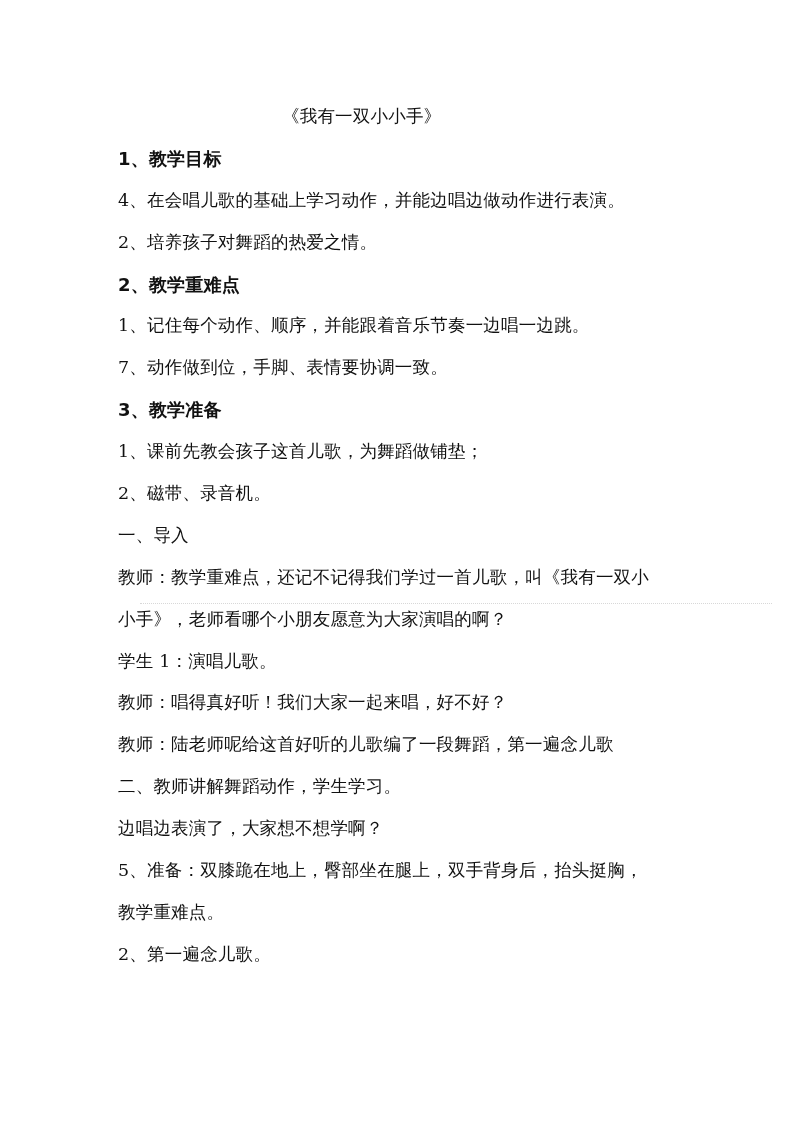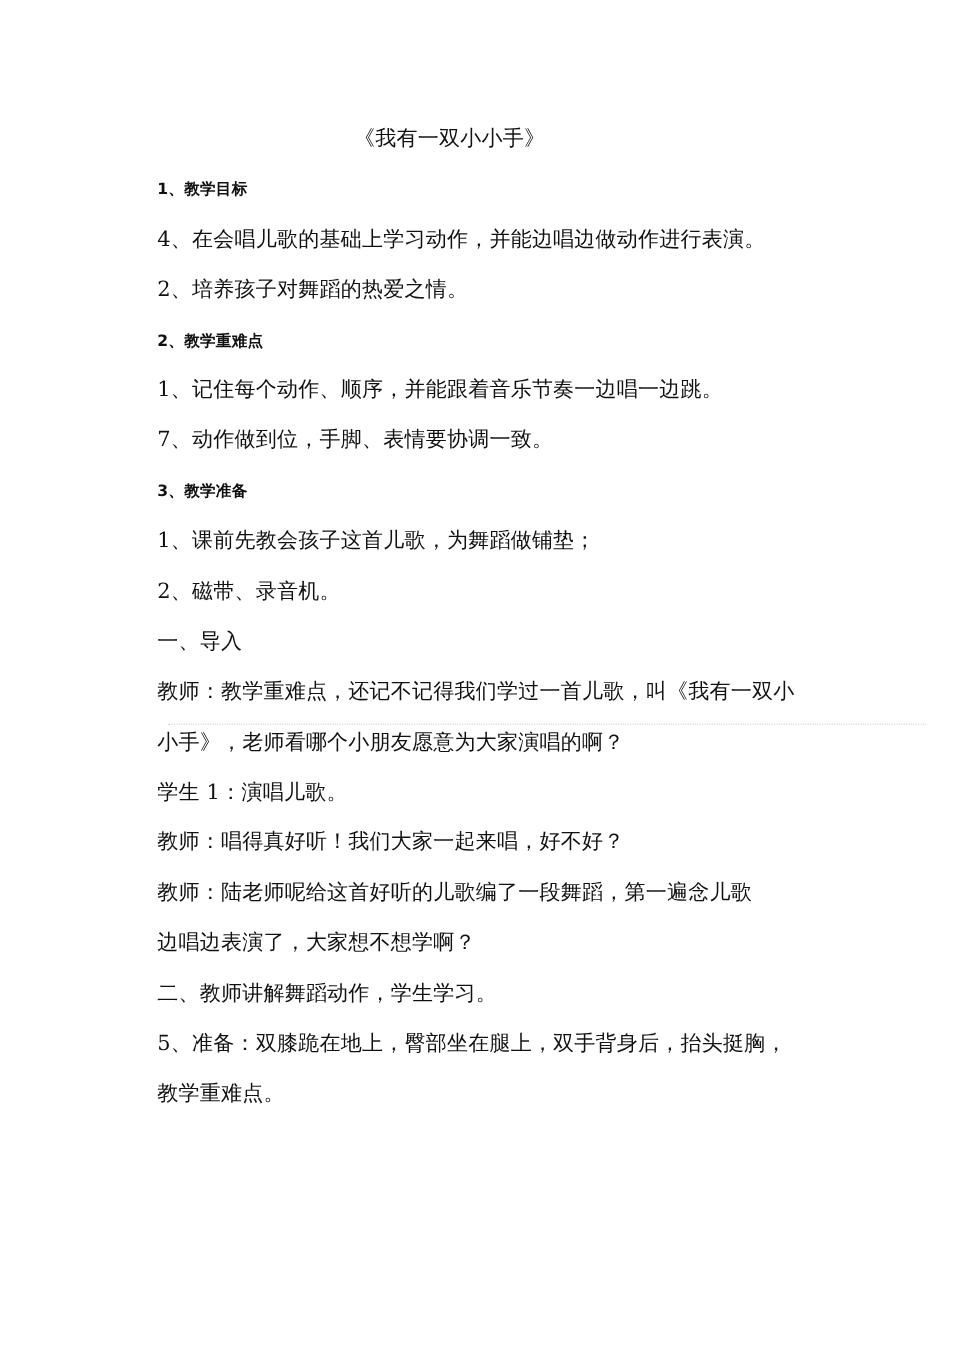--- a/index.html
+++ b/index.html
@@ -18,38 +18,38 @@
   .page {
     position: absolute;
     left: 0;
     top: 0;
     width: 800px;
     height: 1132px;
     background: #ffffff;
   }
   .content {
     position: absolute;
-    left: 131px;
+    left: 118px;
     top: 96px;
     width: 580px;
   }
   .line {
     height: 41.9px;
     line-height: 41.9px;
     font-size: 17.5px;
     white-space: nowrap;
     letter-spacing: 0.2px;
   }
   .title {
     padding-left: 164px;
   }
   .heading {
     font-weight: bold;
     font-family: "DejaVu Sans", "Liberation Sans", sans-serif;
-    font-size: 13px;
+    font-size: 18px;
   }
   .divider {
     position: absolute;
     left: 140px;
     top: 603px;
     width: 632px;
     height: 0;
     border-top: 1px dotted #d8d8d8;
   }
 </style>
@@ -73,18 +73,19 @@
     <div class="line heading">3、教学准备</div>
     <div class="line">1、课前先教会孩子这首儿歌，为舞蹈做铺垫；</div>
     <div class="line">2、磁带、录音机。</div>
 
     <div class="line">一、导入</div>
     <div class="line">教师：教学重难点，还记不记得我们学过一首儿歌，叫《我有一双小</div>
     <div class="line">小手》，老师看哪个小朋友愿意为大家演唱的啊？</div>
     <div class="line">学生 1：演唱儿歌。</div>
     <div class="line">教师：唱得真好听！我们大家一起来唱，好不好？</div>
     <div class="line">教师：陆老师呢给这首好听的儿歌编了一段舞蹈，第一遍念儿歌</div>
+    <div class="line">二、教师讲解舞蹈动作，学生学习。</div>
     <div class="line">边唱边表演了，大家想不想学啊？</div>
-    <div class="line">二、教师讲解舞蹈动作，学生学习。</div>
     <div class="line">5、准备：双膝跪在地上，臀部坐在腿上，双手背身后，抬头挺胸，</div>
     <div class="line">教学重难点。</div>
+    <div class="line">2、第一遍念儿歌。</div>
   </div>
 </div>
 
 </body></html>

